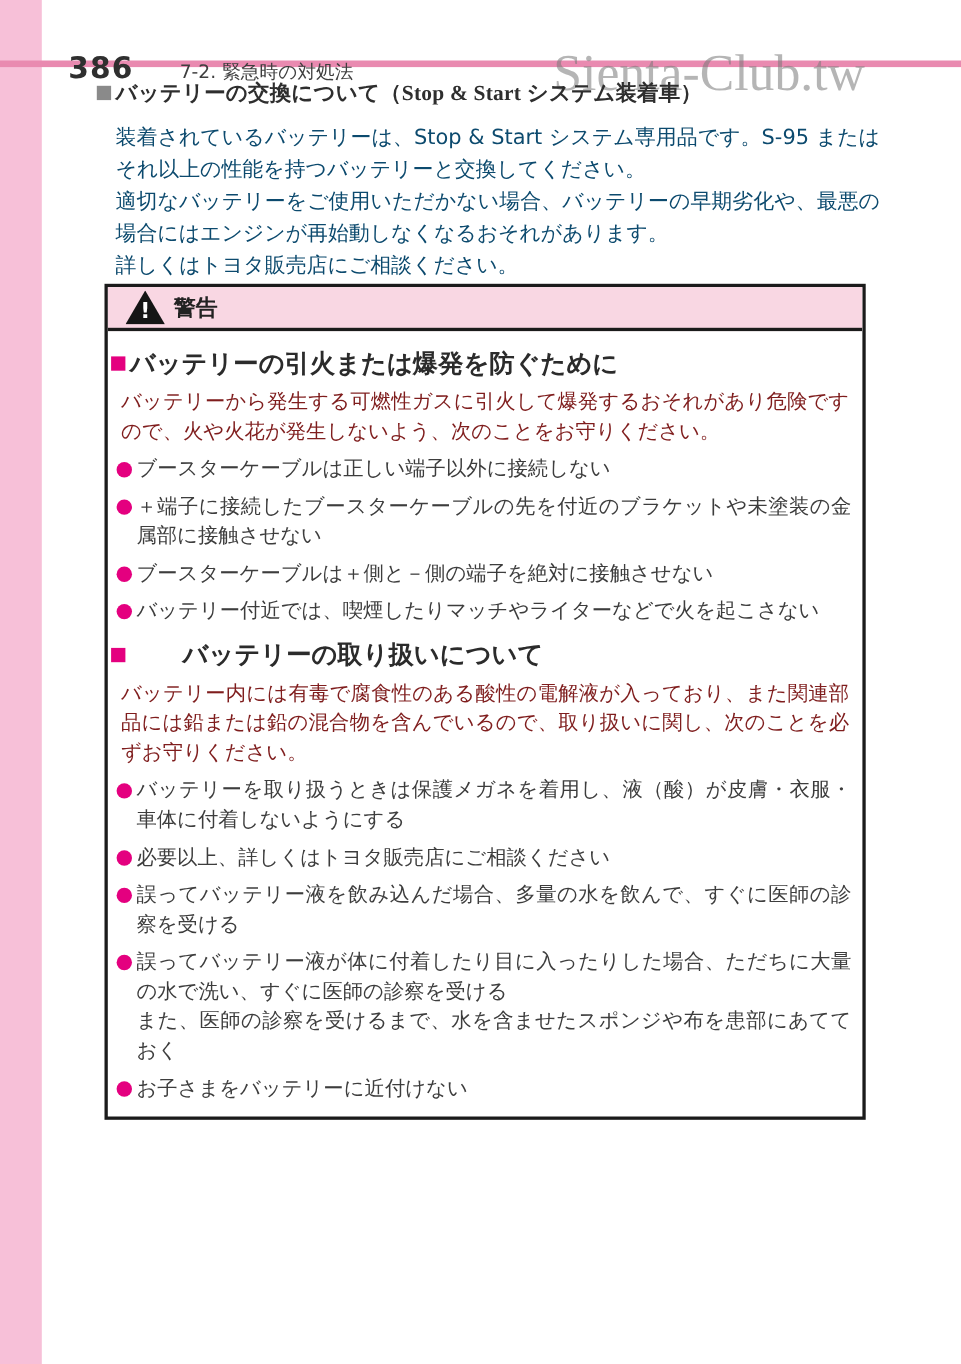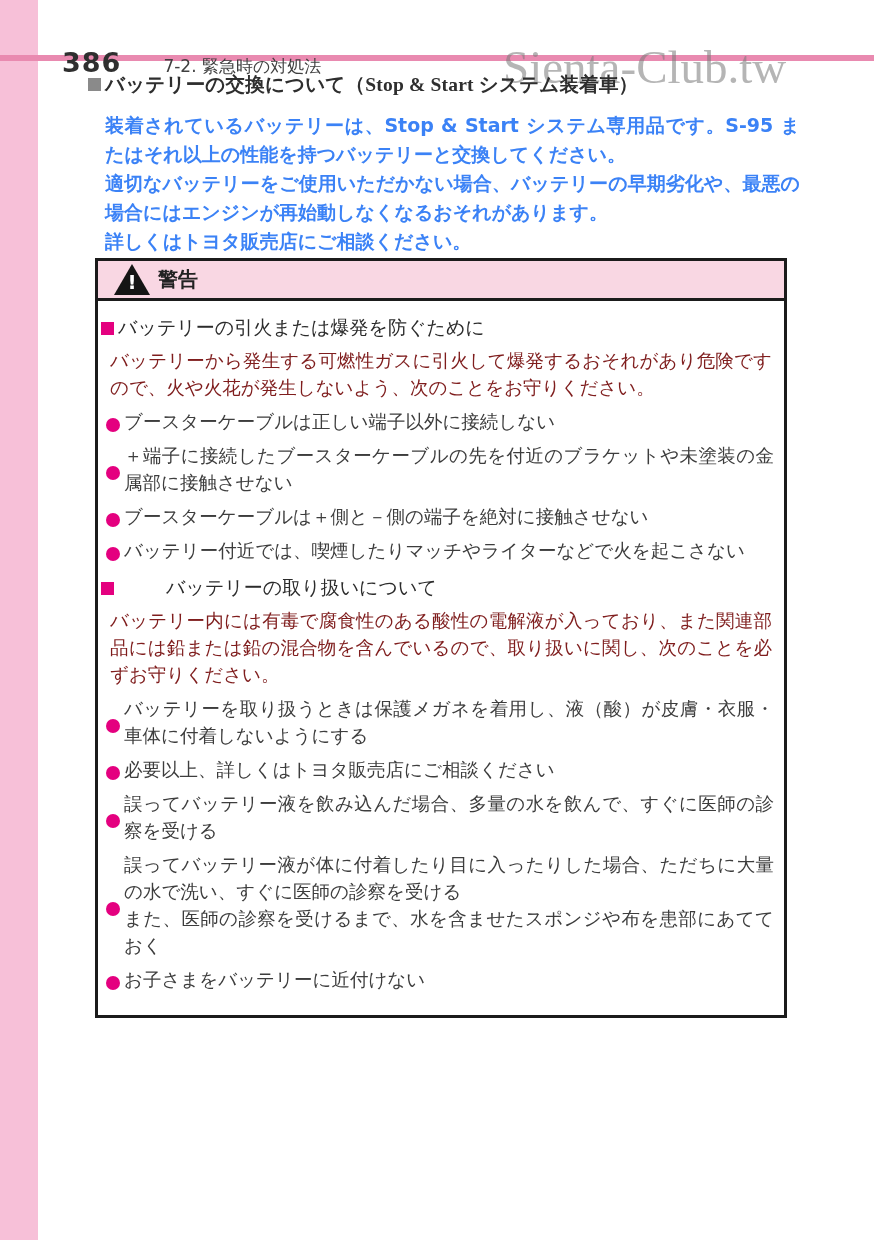--- a/index.html
+++ b/index.html
@@ -57,23 +57,22 @@
   }
   .sq.gray { background:#8a8a8a; margin-right:4px; }
   .sq.magenta { background:#e4007f; margin-right:4px; }
   .sec-title {
     font-size:19.5px; font-weight:bold; color:#2e2e2e;
     letter-spacing:0.2px;
   }
   .sec-body {
     margin:13px 0 0 17px;
     width:695px;
-    font-size:19px; line-height:29px; color:#3b82f6;
+    font-size:19px; line-height:29px; color:#0c4a6e;
     text-align:justify;
-    font-weight:bold;
   }
   .sec-body p { margin:0; }
   
   .warning-box {
     position:absolute; left:95px; top:258px;
     width:692px; height:760px;
     border:3px solid #1b1b1b;
     background:#ffffff;
     overflow:hidden;
   }
@@ -99,33 +98,33 @@
   }
   .warning-label {
     font-size:20px; font-weight:bold; color:#222222;
   }
   .warning-content {
     padding:8px 10px 8px 3px;
   }
   .sub-title-row { display:flex; align-items:center; margin-top:6px; }
   .sub-title-row.second { margin-top:11px;gap:48px; }
   .sub-title {
-    font-size:19px; font-weight:normal; color:#2b2b2b;
+    font-size:23px; font-weight:bold; color:#2b2b2b;
   }
   .intro {
     margin:6px 0 0 9px;
     width:662px;
     font-size:18.5px; line-height:27px; color:#7f1d1d;
     text-align:justify;
   }
   ul.bullets { list-style:none; margin:0 0 0 5px; }
   ul.bullets li {
     display:flex;
     margin-top:7px;
-    align-items:center;
+    align-items:flex-start;
   }
   .dot {
     width:14px; height:14px; border-radius:50%;
     background:#e4007f;
     flex-shrink:0;
     margin:7px 4px 0 0;
   }
   .li-text {
     font-size:18.5px; line-height:27px; color:#3d3d3d;
     white-space:pre-line;

